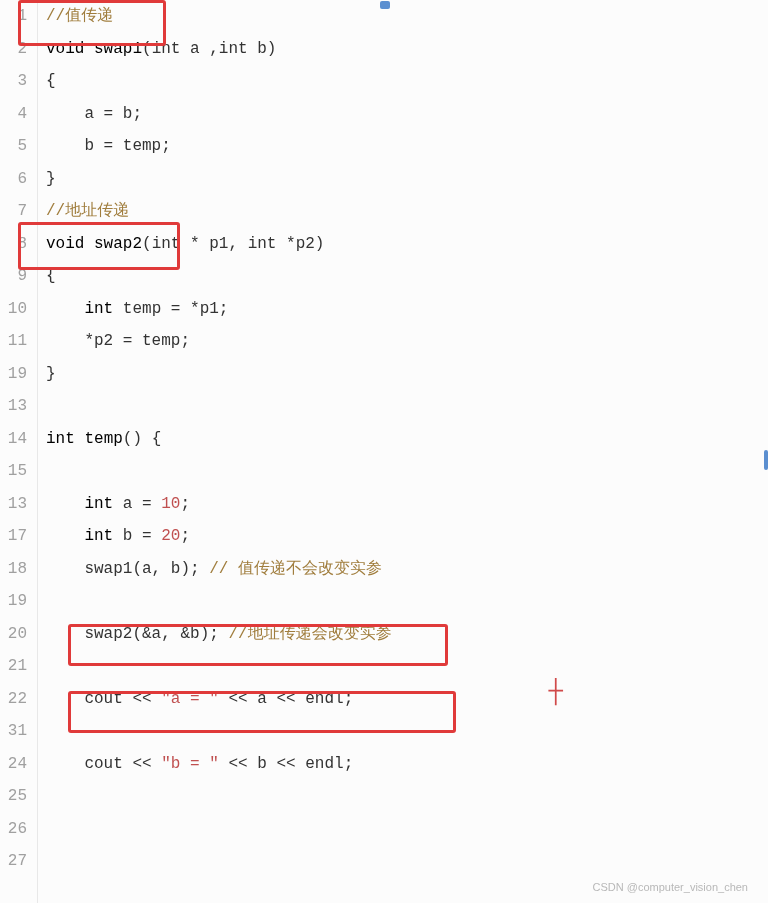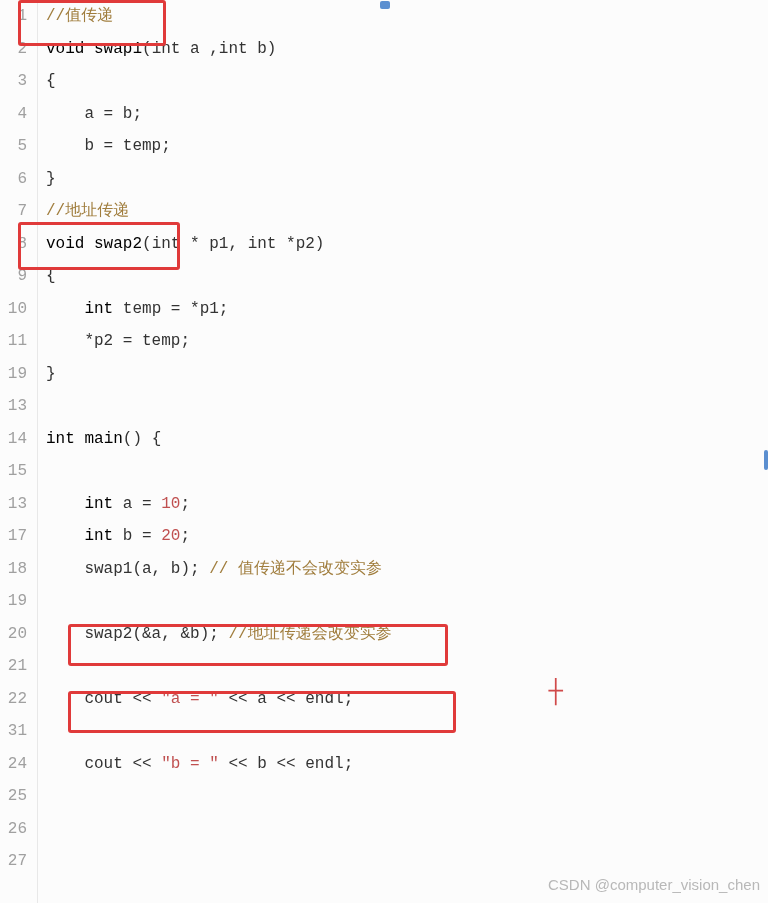--- a/index.html
+++ b/index.html
@@ -72,24 +72,24 @@
       position: absolute;
       right: 205px;
       top: 678px;
       color: #d04a4a;
       font-size: 24px;
       font-weight: bold;
       pointer-events: none;
     }
     .watermark {
       position: absolute;
-      right: 8px;
+      right: 20px;
       bottom: 10px;
       color: #b8b8b8;
-      font-size: 15px;
+      font-size: 11px;
       font-family: Arial, sans-serif;
       margin-top: 38px;
     }
     .right-margin {
       position: absolute;
       right: 0;
       top: 450px;
       width: 4px;
       height: 20px;
       background: #5b8fd0;
@@ -136,21 +136,21 @@
     <div class="line">    <span>a = b;</span></div>
     <div class="line">    <span>b = temp;</span></div>
     <div class="line"><span>}</span></div>
     <div class="line"><span class="cm">//地址传递</span></div>
     <div class="line"><span class="kw">void</span> <span class="fn">swap2</span><span class="txt">(int * p1, int *p2)</span></div>
     <div class="line"><span>{</span></div>
     <div class="line">    <span class="kw">int</span><span> temp = *p1;</span></div>
     <div class="line">    <span>*p2 = temp;</span></div>
     <div class="line"><span>}</span></div>
     <div class="line"><span></span></div>
-    <div class="line"><span class="kw">int</span> <span class="fn">main</span><span>() {</span></div>
+    <div class="line"><span class="kw">int</span> <span class="fn">temp</span><span>() {</span></div>
     <div class="line"><span></span></div>
     <div class="line">    <span class="kw">int</span><span> a = </span><span class="num">10</span><span>;</span></div>
     <div class="line">    <span class="kw">int</span><span> b = </span><span class="num">20</span><span>;</span></div>
     <div class="line">    <span>swap1(a, b); </span><span class="cm">// 值传递不会改变实参</span></div>
     <div class="line"><span></span></div>
     <div class="line">    <span>swap2(&amp;a, &amp;b); </span><span class="cm">//地址传递会改变实参</span></div>
     <div class="line"><span></span></div>
     <div class="line">    <span>cout &lt;&lt; </span><span class="str">"a = "</span><span> &lt;&lt; a &lt;&lt; endl;</span></div>
     <div class="line"><span></span></div>
     <div class="line">    <span>cout &lt;&lt; </span><span class="str">"b = "</span><span> &lt;&lt; b &lt;&lt; endl;</span></div>

